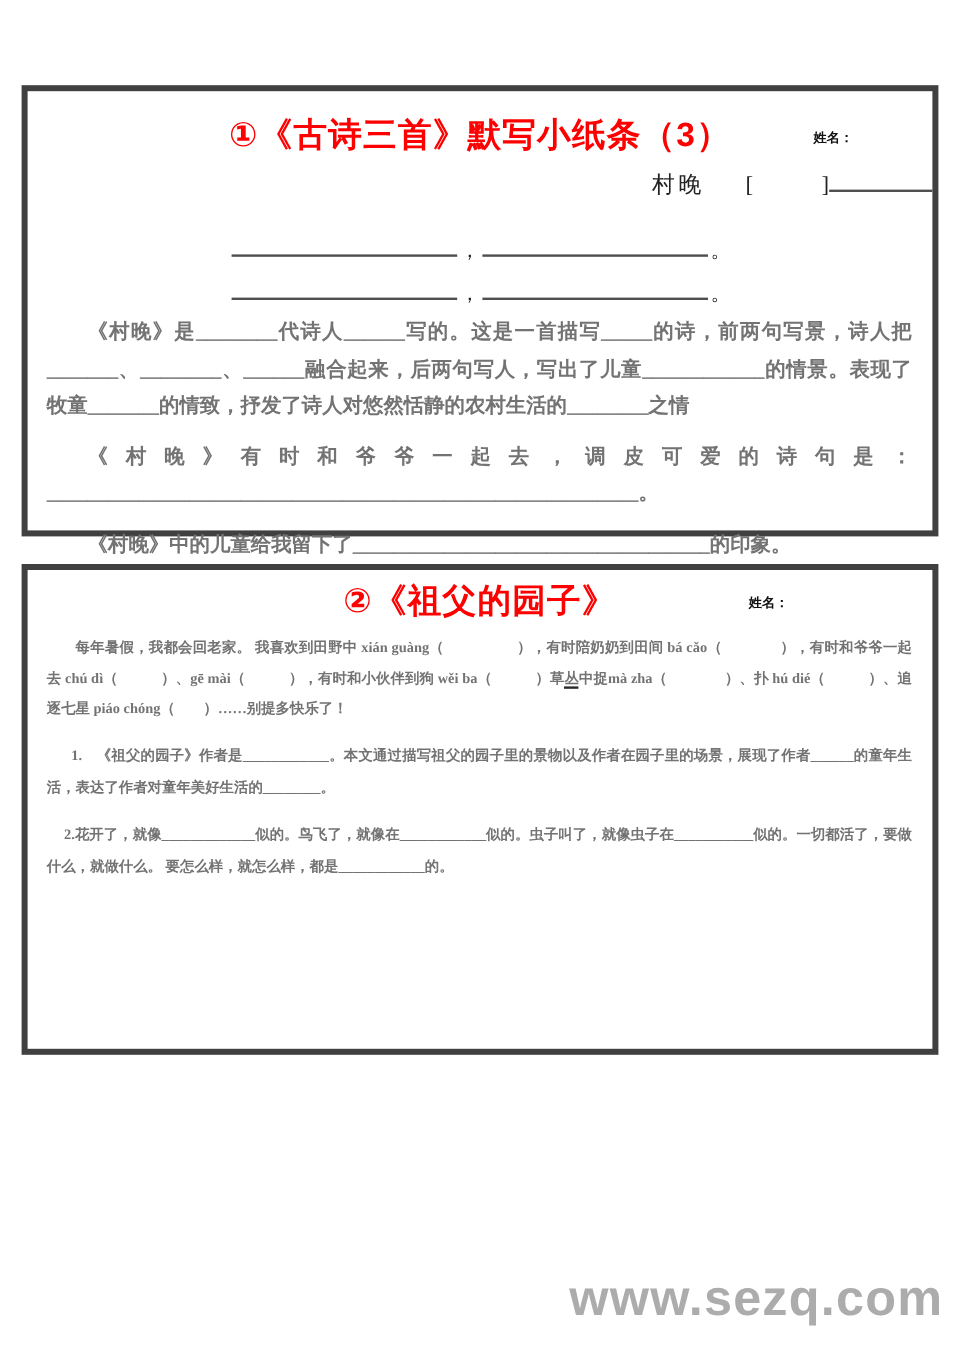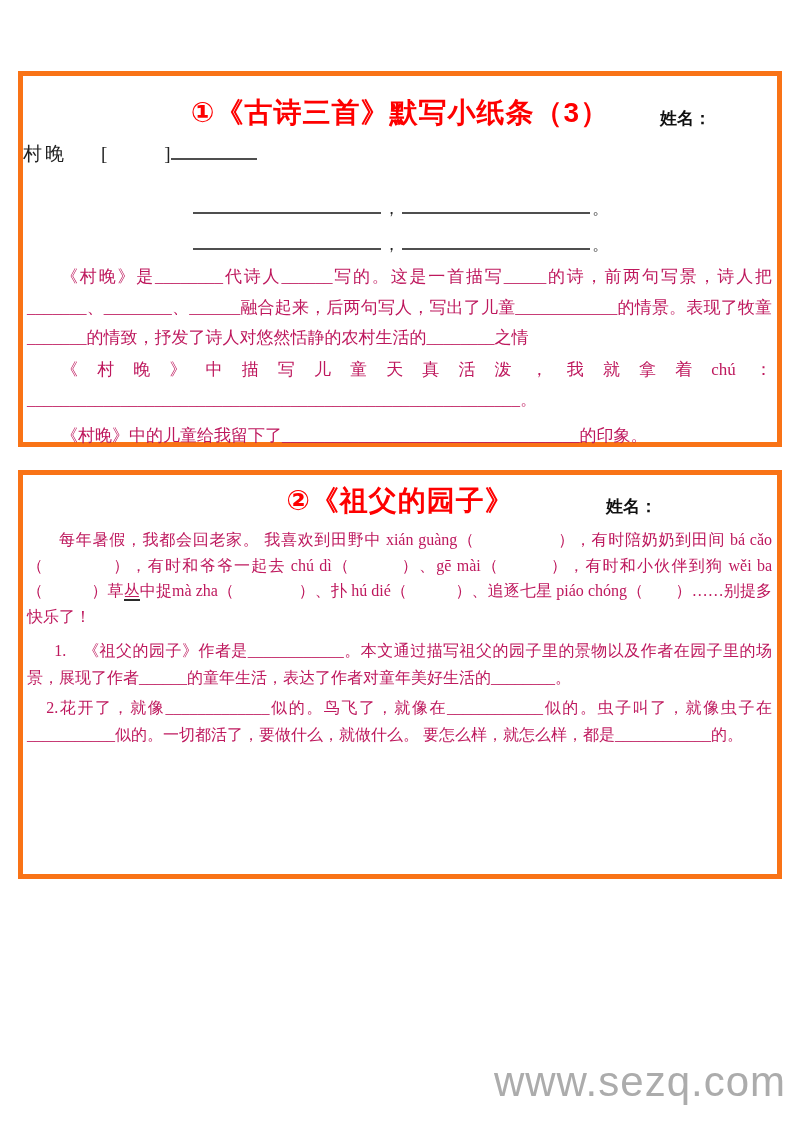--- a/index.html
+++ b/index.html
@@ -12,21 +12,21 @@
     height: 1131px;
     position: relative;
     overflow: hidden;
     font-family: "Liberation Serif", "DejaVu Serif", serif;
     color: #1a1a1a;
   }
   .worksheet-box {
     position: absolute;
     left: 18px;
     width: 764px;
-    border: 5px solid #f97316;
+    border: 5px solid #404040;
     box-sizing: border-box;
     background: #ffffff;
   }
   #box1 { top: 71px;  height: 376px; }
   #box2 { top: 470px; height: 409px; }
 
   .title-row {
     position: relative;
     text-align: center;
   }
@@ -40,30 +40,30 @@
     font-family: "Liberation Sans", "DejaVu Sans", sans-serif;
     font-weight: bold;
     font-size: 28px;
     letter-spacing: 1px;
     line-height: 32px;
   }
   .name-label {
     position: absolute;
     font-family: Liberation Sans, sans-serif;
     font-weight: bold;
-    font-size: 17px;
+    font-size: 11px;
     color: #111;
     top: 10px;
   }
   #box1 .name-label { right: 66px; }
   #box2 .name-label { right: 120px; }
 
   .poem-heading {
     margin-top: 12px;
-    text-align: left;
+    text-align: right;
     font-size: 19px;
     color: #222;
   }
   .poem-title { letter-spacing: 3px; }
   .bracket { margin-left: 34px; font-size: 19px; }
   .blank {
     display: inline-block;
     border-bottom: 2px solid #4f4f4f;
     height: 15px;
     vertical-align: baseline;
@@ -74,56 +74,57 @@
     text-align: center;
     font-size: 17px;
     color: #222;
     line-height: 17px;
   }
   .poem-line-1 { margin-top: 30px; }
   .poem-line-2 { margin-top: 16px; }
   .half-blank { width: 188px; margin: 0 2px; }
 
   .body-text {
-    margin: 0;
+    margin: 12px;
     padding: 0 5px 0 4px;
     text-align: justify;
-    color: #be185d;
+    color: #737373;
+    font-weight: bold;
   }
   #box1 .body-text {
     font-size: 17px;
     line-height: 30.5px;
     text-indent: 2em;
   }
   #box1 .p-intro    { margin-top: 9px; }
   #box1 .p-naughty  { margin-top: 1px; }
   #box1 .p-impress  { margin-top: 5px; }
 
   #box2 .body-text {
-    font-size: 16px;
+    font-size: 12px;
     line-height: 25.5px;
   }
   #box2 .p-garden-1 { margin-top: 10px; text-indent: 2em; }
   #box2 .p-garden-2 { margin-top: 7px;  text-indent: 2em; }
   #box2 .q-item     { line-height: 27px; }
   #box2 .q-1 { margin-top: 8px; text-indent: 1.7em; }
   #box2 .q-2 { margin-top: 3px; text-indent: 1.2em; }
 
   .u-char {
     border-bottom: 2px solid #2a2a2a;
     padding-bottom: 0px;
   }
 
   .watermark {
     position: absolute;
     top: 1058px;
     right: 14px;
     font-family: "Liberation Sans", "DejaVu Sans", sans-serif;
     font-size: 42px;
-    font-weight: normal;
+    font-weight: bold;
     letter-spacing: 1px;
     color: #acacac;
     user-select: none;
   }
 </style>
 </head>
 <body>
 
 <div id="box1" class="worksheet-box">
   <div class="title-row">
@@ -136,21 +137,21 @@
   </div>
 
   <div class="poem-line poem-line-1">
     <span class="blank half-blank"></span><span>，</span><span class="blank half-blank"></span><span>。</span>
   </div>
   <div class="poem-line poem-line-2">
     <span class="blank half-blank"></span><span>，</span><span class="blank half-blank"></span><span>。</span>
   </div>
 
   <p class="body-text p-intro">《村晚》是________代诗人______写的。这是一首描写_____的诗，前两句写景，诗人把_______、________、______融合起来，后两句写人，写出了儿童____________的情景。表现了牧童_______的情致，抒发了诗人对悠然恬静的农村生活的________之情</p>
-  <p class="body-text p-naughty">《村晚》中描写儿童天真活泼，我就拿着chú：__________________________________________________________。</p>
+  <p class="body-text p-naughty">《村晚》有时和爷爷一起去，调皮可爱的诗句是：__________________________________________________________。</p>
   <p class="body-text p-impress">《村晚》中的儿童给我留下了___________________________________的印象。</p>
 </div>
 
 <div id="box2" class="worksheet-box">
   <div class="title-row">
     <h1 class="red-title">②《祖父的园子》</h1>
     <span class="name-label">姓名：</span>
   </div>
 
   <p class="body-text p-garden-1"><span>每年暑假，我都会回老家。 我喜欢到田野中 xián guàng（　　　　　），有时陪奶奶到田间 bá cǎo（　　　　），有时和爷爷一起去 chú dì（　　　）、gē mài（　　　），有时和小伙伴到狗 wěi ba（　　　）草</span><span class="u-char">丛</span><span>中捉mà zha（　　　　）、扑 hú dié（　　　）、追逐七星 piáo chóng（　　）……别提多快乐了！</span></p>

